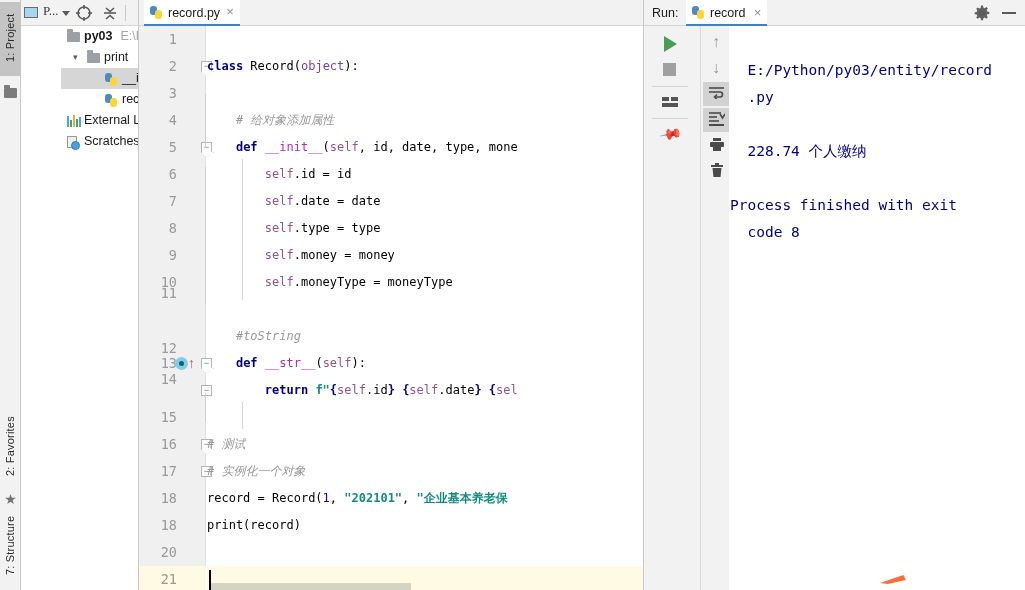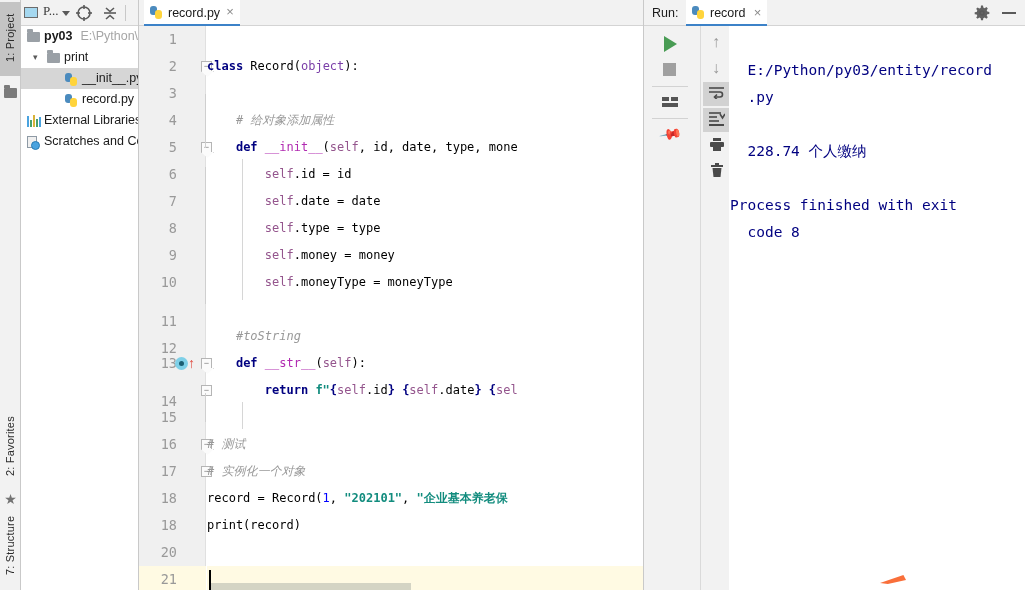--- a/index.html
+++ b/index.html
@@ -130,20 +130,21 @@
     width: 117px;
     font-size: 12.5px;
     color: #1a1a1a;
   }
   .tree-row {
     position: relative;
     height: 21px;
     line-height: 21px;
     white-space: nowrap;
     overflow: hidden;
+    margin-left: 40px;
   }
   .tree-row.selected { background: #d6d6d6; }
   .tree-arrow {
     position: absolute;
     top: 6px;
     width: 9px; height: 9px;
     color: #5a5a5a;
     font-size: 9px;
     line-height: 9px;
   }
@@ -643,24 +644,24 @@
         <div class="lnum" style="top: 0px;">1</div>
         <div class="lnum" style="top: 27px;">2</div>
         <div class="lnum" style="top: 54px;">3</div>
         <div class="lnum" style="top: 81px;">4</div>
         <div class="lnum" style="top: 108px;">5</div>
         <div class="lnum" style="top: 135px;">6</div>
         <div class="lnum" style="top: 162px;">7</div>
         <div class="lnum" style="top: 189px;">8</div>
         <div class="lnum" style="top: 216px;">9</div>
         <div class="lnum" style="top: 243px;">10</div>
-        <div class="lnum" style="top: 282px;">11</div>
+        <div class="lnum" style="top: 254px;">11</div>
         <div class="lnum" style="top: 309px;">12</div>
         <div class="lnum" style="top: 324px;">13</div>
-        <div class="lnum" style="top: 362px;">14</div>
+        <div class="lnum" style="top: 340px;">14</div>
         <div class="lnum" style="top: 378px;">15</div>
         <div class="lnum" style="top: 405px;">16</div>
         <div class="lnum" style="top: 432px;">17</div>
         <div class="lnum" style="top: 459px;">18</div>
         <div class="lnum" style="top: 486px;">18</div>
         <div class="lnum" style="top: 513px;">20</div>
         <div style="position: absolute; left: 0px; width: 67px; height: 27px; background: rgb(255, 250, 227); top: 540px;"></div>
         <div class="lnum" style="top: 540px;">21</div>
         <div class="fold pointed" style="top: 35px;">−</div>
         <div class="fold pointed" style="top: 116px;">−</div>

